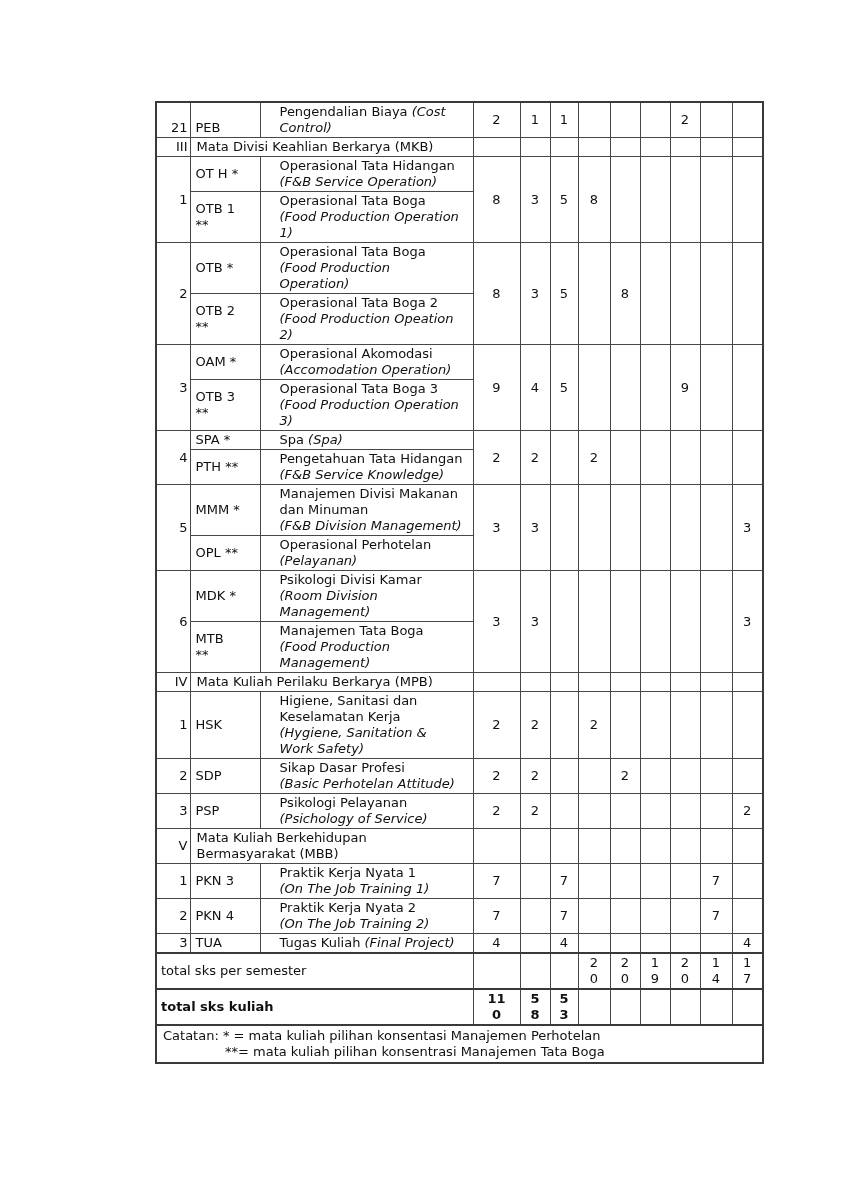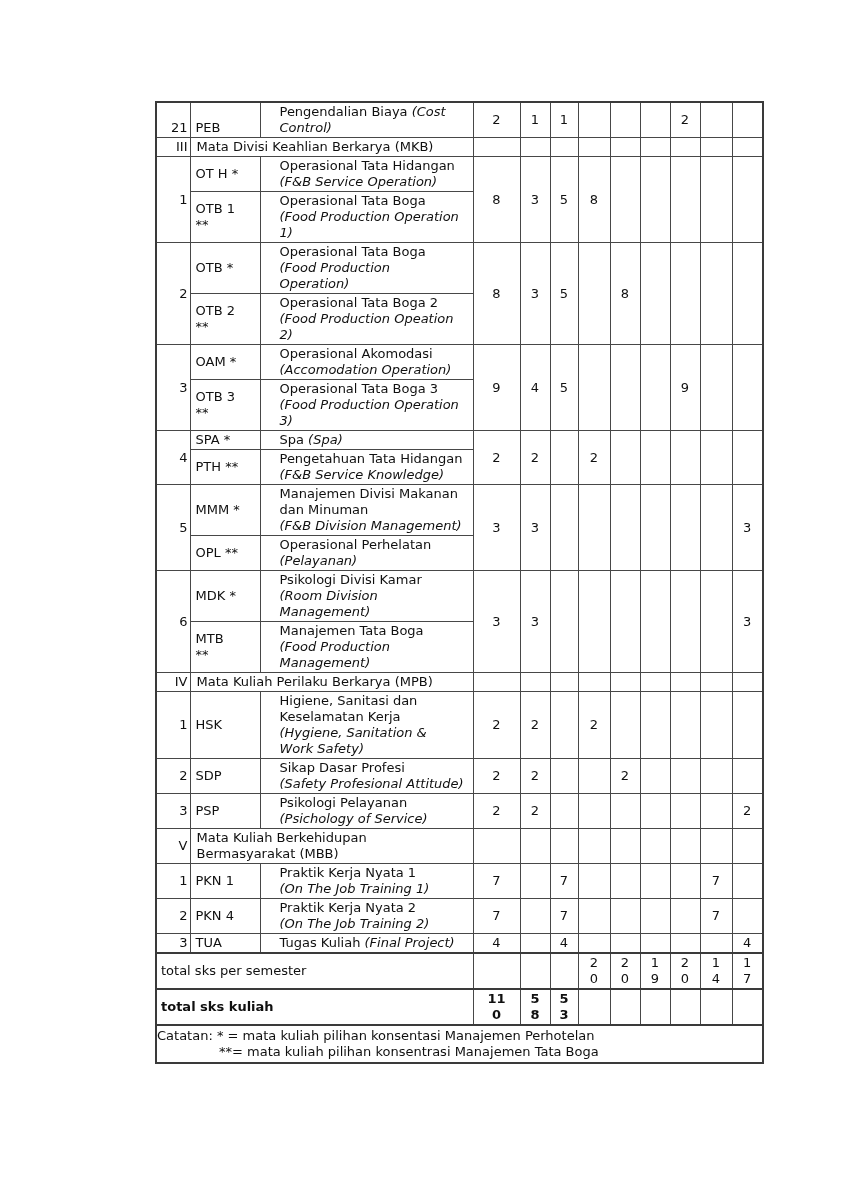--- a/index.html
+++ b/index.html
@@ -22,21 +22,21 @@
   }
   td.num{text-align:right;padding:1px 2px;}
   td.code{padding-left:5px;white-space:pre-wrap;}
   td.name{padding-left:19px;white-space:pre-wrap;}
   td.title{padding-left:6px;white-space:pre-wrap;}
   td.val{text-align:center;padding:1px 1px;white-space:pre-line;}
   td.vb{vertical-align:bottom;}
   td.label-c{}
   .bold{font-weight:bold;}
   .bt2{border-top:2px solid #3a3a3a;}
-  td.note{padding:2px 0;}
+  td.note{padding:2px 6px;}
   td.note .indent{padding-left:62px;}
   .it{font-style:italic;}
   .seg{white-space:pre-wrap;}
 </style>
 </head>
 <body>
 
 <div class="doc">
   <table class="cur">
     <colgroup>
@@ -178,21 +178,21 @@
           <td class="val" rowspan="2"></td>
           <td class="val" rowspan="2"></td>
           <td class="val" rowspan="2"></td>
           <td class="val" rowspan="2"></td>
           <td class="val" rowspan="2"></td>
           <td class="val" rowspan="2"></td>
           <td class="val" rowspan="2">3</td>
         </tr>
         <tr>
           <td class="code">OPL **</td>
-          <td class="name"><span class="seg">Operasional Perhelatan
+          <td class="name"><span class="seg">Operasional Perhotelan
 </span><span class="seg it">(Pelayanan)</span></td>
         </tr>
         <tr>
           <td class="num" rowspan="2">6</td>
           <td class="code">MDK *</td>
           <td class="name"><span class="seg">Psikologi Divisi Kamar
 </span><span class="seg it">(Room Division
 Management)</span></td>
           <td class="val" rowspan="2">3</td>
           <td class="val" rowspan="2">3</td>
@@ -238,21 +238,21 @@
           <td class="val"></td>
           <td class="val"></td>
           <td class="val"></td>
           <td class="val"></td>
           <td class="val"></td>
         </tr>
         <tr>
           <td class="num">2</td>
           <td class="code">SDP</td>
           <td class="name"><span class="seg">Sikap Dasar Profesi
-</span><span class="seg it">(Safety Profesional Attitude)</span></td>
+</span><span class="seg it">(Basic Perhotelan Attitude)</span></td>
           <td class="val">2</td>
           <td class="val">2</td>
           <td class="val"></td>
           <td class="val"></td>
           <td class="val">2</td>
           <td class="val"></td>
           <td class="val"></td>
           <td class="val"></td>
           <td class="val"></td>
         </tr>
@@ -280,21 +280,21 @@
           <td class="val"></td>
           <td class="val"></td>
           <td class="val"></td>
           <td class="val"></td>
           <td class="val"></td>
           <td class="val"></td>
           <td class="val"></td>
         </tr>
         <tr>
           <td class="num">1</td>
-          <td class="code">PKN 1</td>
+          <td class="code">PKN 3</td>
           <td class="name"><span class="seg">Praktik Kerja Nyata 1
 </span><span class="seg it">(On The Job Training 1)</span></td>
           <td class="val">7</td>
           <td class="val"></td>
           <td class="val">7</td>
           <td class="val"></td>
           <td class="val"></td>
           <td class="val"></td>
           <td class="val"></td>
           <td class="val">7</td>

